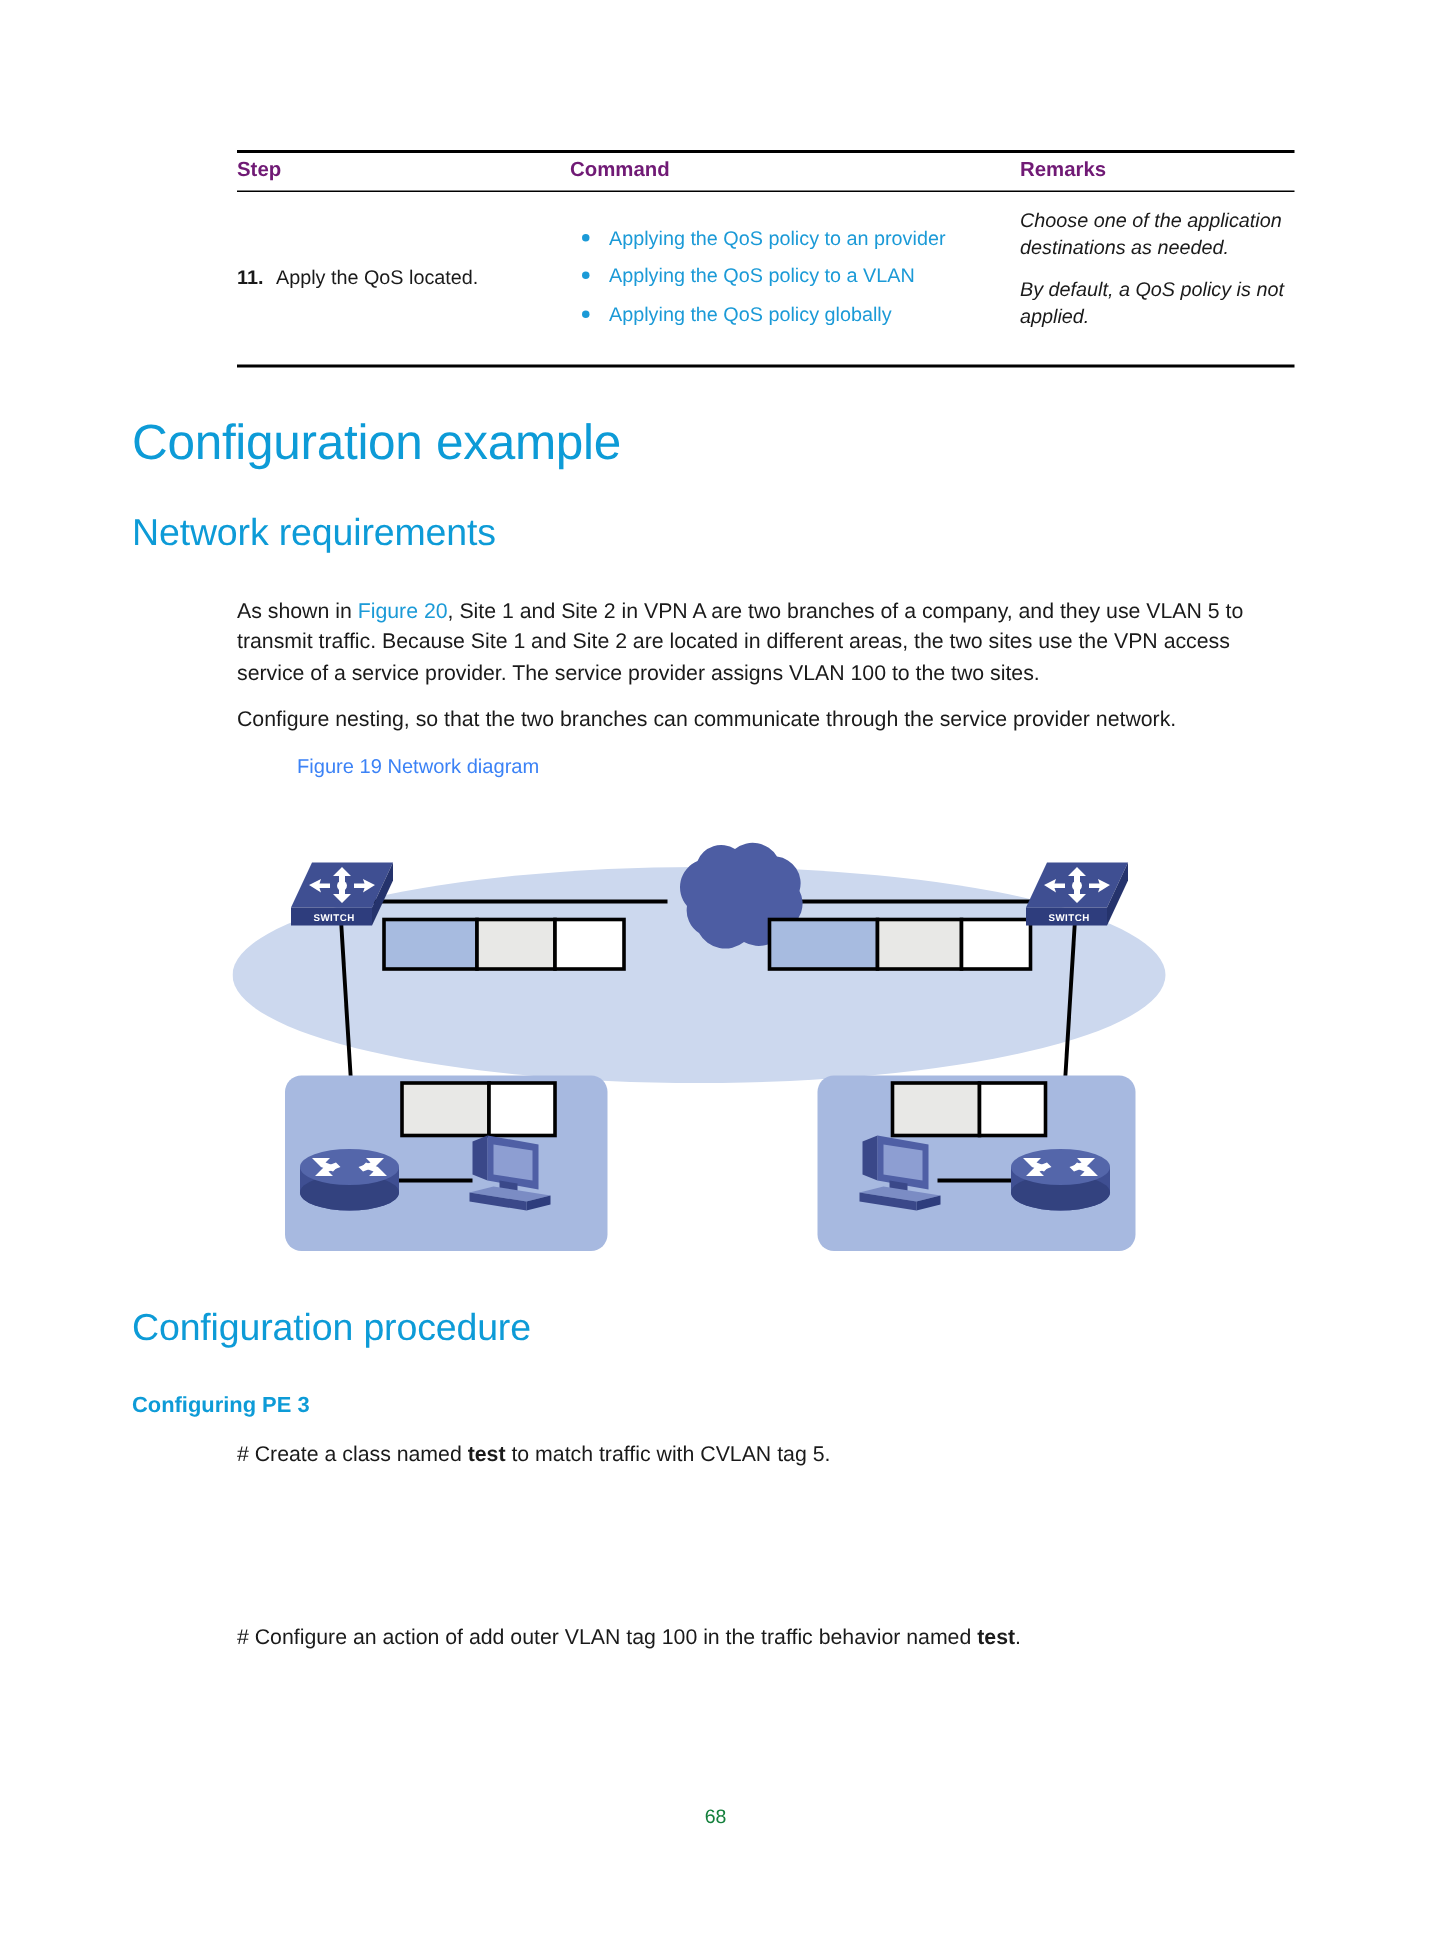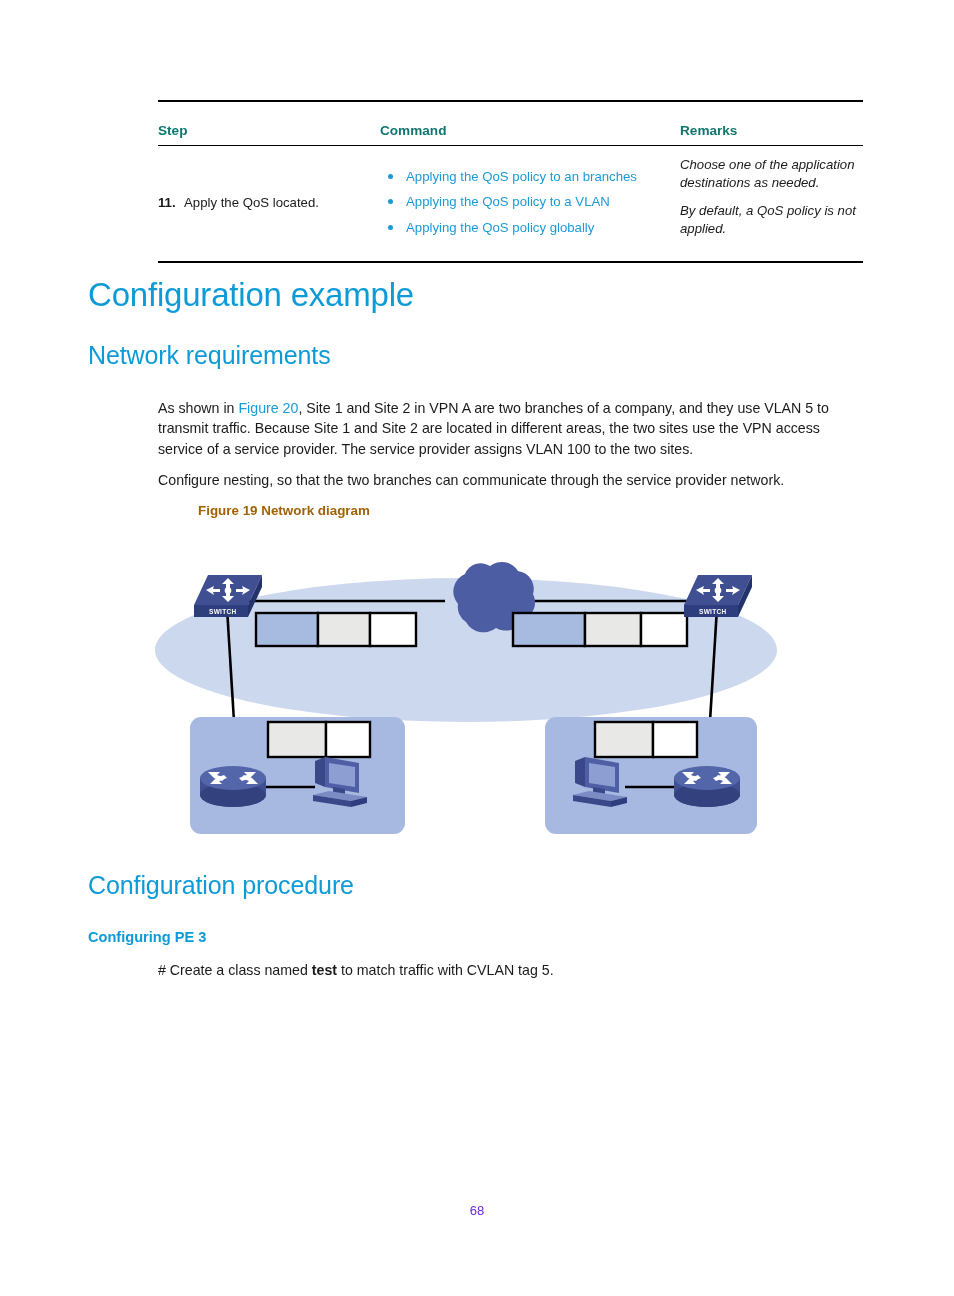--- a/index.html
+++ b/index.html
@@ -30,22 +30,22 @@
   }
   table.steps {
     width: 100%;
     border-collapse: collapse;
     font-size: 13.2px;
   }
   table.steps thead th {
     text-align: left;
     font-weight: bold;
     font-size: 13.6px;
-    padding: 21px 0 7px 0;
-    color: #0f766e;
+    padding: 3px 0 7px 0;
+    color: #701a75;
     border-top: 2.5px solid #000;
     border-bottom: 1.4px solid #000;
   }
   table.steps tbody td {
     vertical-align: middle;
     padding: 10px 0 12px 0;
     border-bottom: 2.2px solid #000;
   }
   .col-step  { width: 222px; }
   .col-cmd   { width: 300px; }
@@ -138,22 +138,22 @@
   .p-create { top: 960px; }
   .p-action { top: 1082px; }
   .link-inline { color: #1b9ad7; }
   .bold { font-weight: bold; }
 
   .fig-cap {
     position: absolute;
     left: 158px;
     top: 503px;
     font-size: 13.4px;
-    font-weight: bold;
-    color: #a16207;
+    font-weight: normal;
+    color: #3b82f6;
     padding-left: 40px;
   }
 
   
   .diagram {
     position: absolute;
     left: 155px;
     top: 540px;
     width: 650px;
     height: 310px;
@@ -161,21 +161,21 @@
   .diagram svg { display: block; }
 
   
   .pagenum {
     position: absolute;
     left: 0;
     right: 0;
     top: 1203px;
     text-align: center;
     font-size: 13px;
-    color: #6d28d9;
+    color: #15803d;
   }
 </style>
 </head>
 <body>
 
 <div class="page">
 
   <div class="tbl-wrap">
     <table class="steps">
       <thead>
@@ -187,21 +187,21 @@
       </thead>
       <tbody>
         <tr>
           <td class="step-cell">
             <span class="step-num">11.</span><span class="step-txt">Apply the QoS located.</span>
           </td>
           <td>
             <ul class="cmdlist">
               <li>
                 <span class="bullet"></span>
-                <span>Applying the QoS policy to an branches</span>
+                <span>Applying the QoS policy to an provider</span>
               </li>
               <li>
                 <span class="bullet"></span>
                 <span>Applying the QoS policy to a VLAN</span>
               </li>
               <li>
                 <span class="bullet"></span>
                 <span>Applying the QoS policy globally</span>
               </li>
             </ul>
@@ -319,16 +319,17 @@
       <use href="#pc-sym" x="152" y="213" width="64" height="58"></use>
       <use href="#pc-sym" x="412" y="213" width="64" height="58"></use>
     </svg>
   </div>
 
   <h2 class="h-sec h-confproc">Configuration procedure</h2>
   <h3 class="h-sub">Configuring PE 3</h3>
 
   <div class="body-p p-create"><span># Create a class named </span><span class="bold">test</span><span> to match traffic with CVLAN tag 5.</span></div>
 
+  <div class="body-p p-action"><span># Configure an action of add outer VLAN tag 100 in the traffic behavior named </span><span class="bold">test</span><span>.</span></div>
 
   <div class="pagenum">68</div>
 
 </div>
 
 </body></html>

